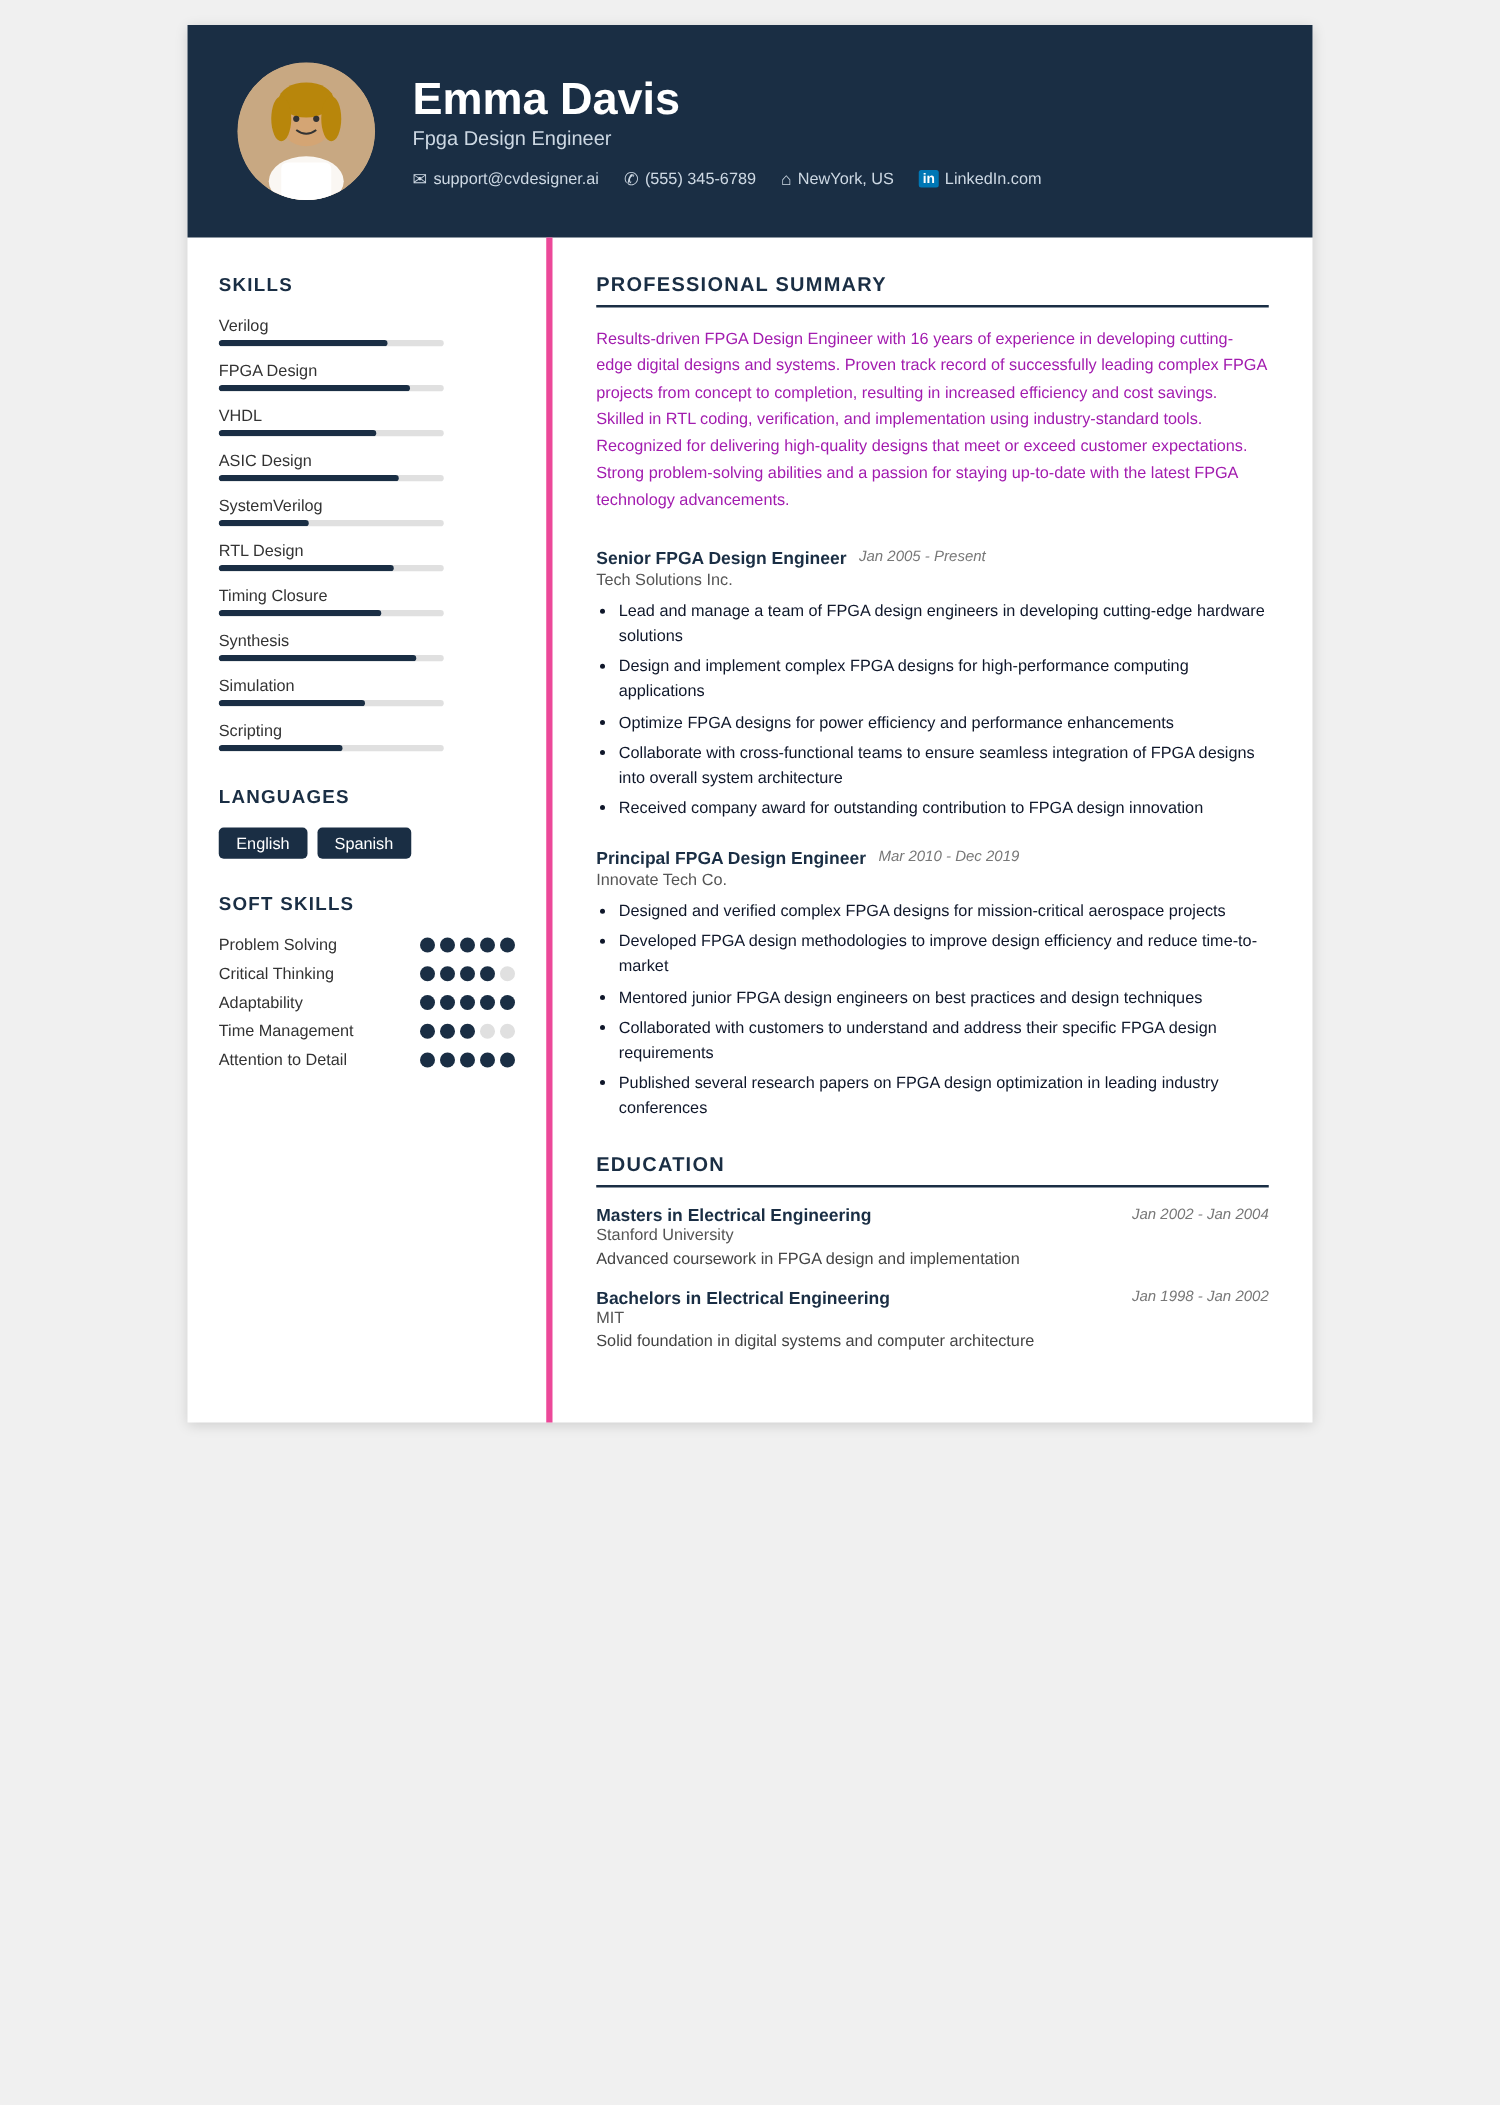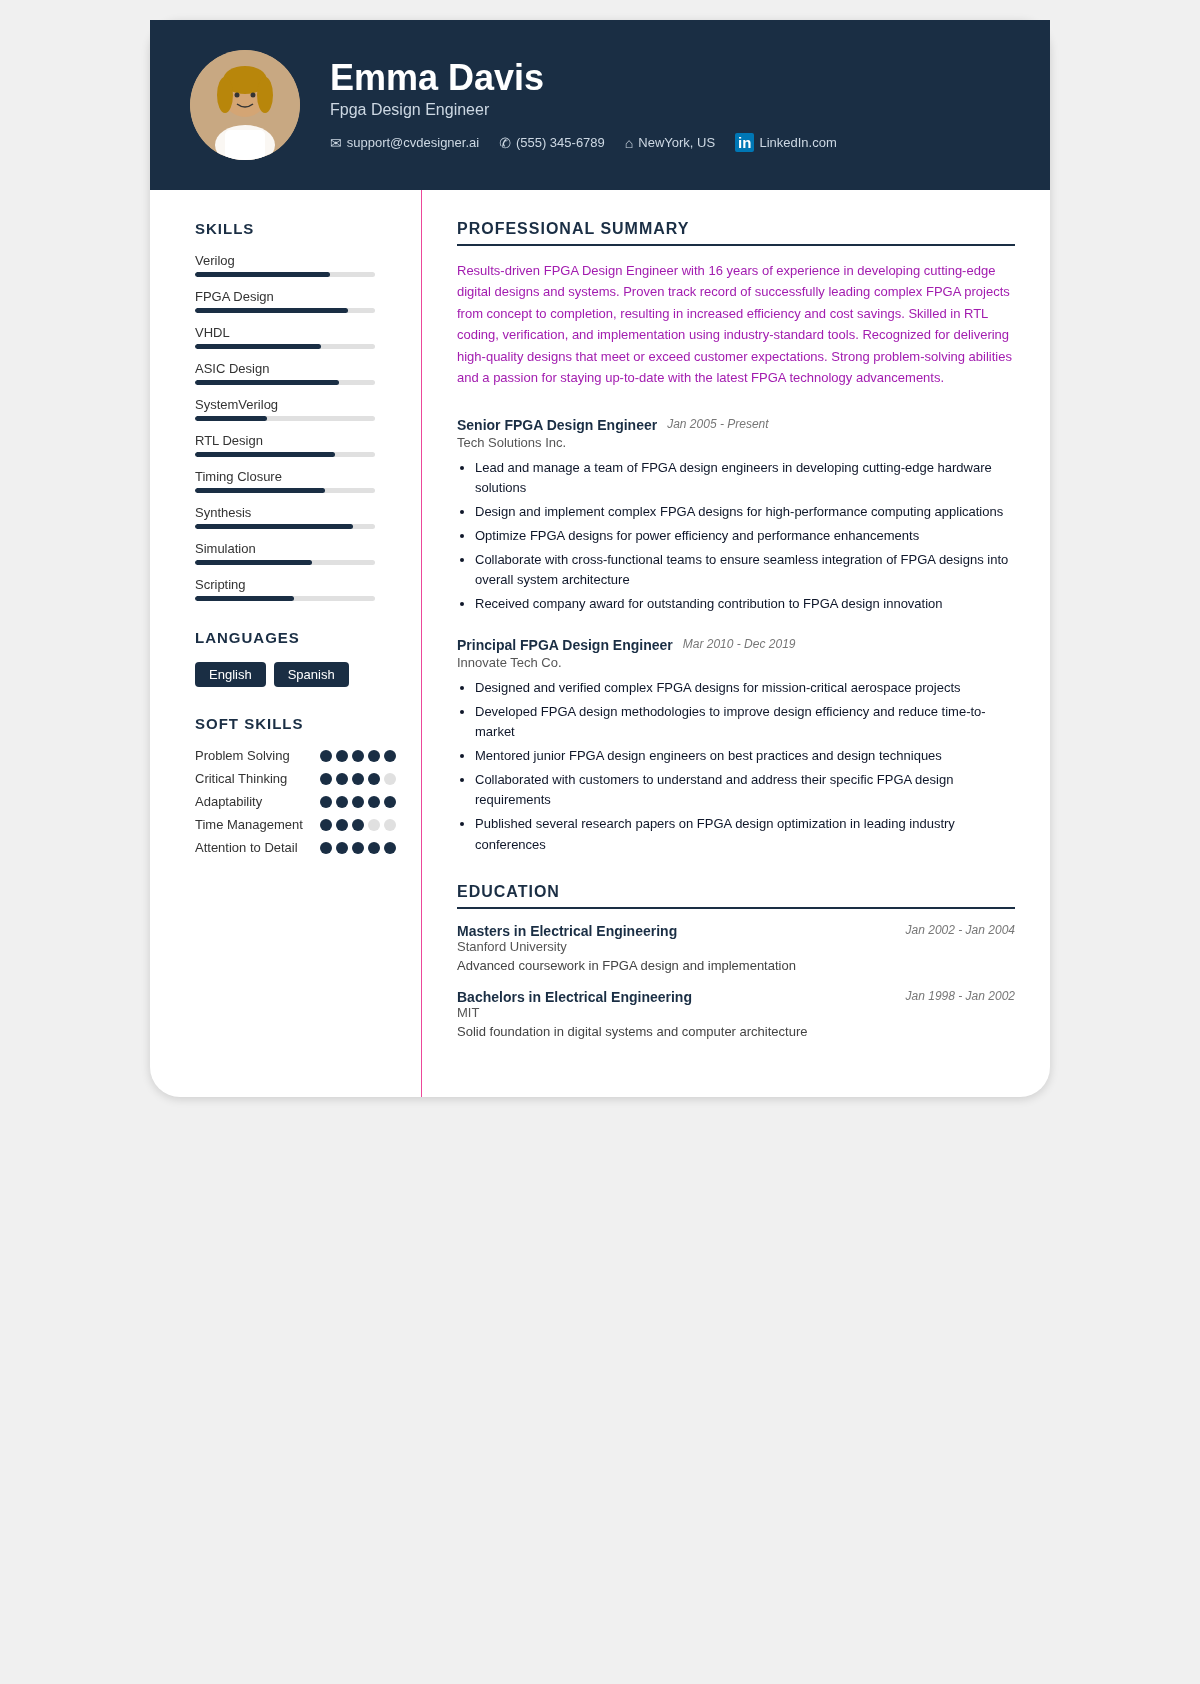--- a/index.html
+++ b/index.html
@@ -7,21 +7,20 @@
       font-family: Arial, sans-serif;
       background: #f0f0f0;
       display: flex;
       justify-content: center;
       padding: 20px 0;
     }
     .resume {
       width: 900px;
       background: #fff;
       box-shadow: 0 2px 10px rgba(0,0,0,0.15);
-      border-radius: 30px;
     }
     
     .header {
       background: #1a2e44;
       color: #fff;
       padding: 30px 40px;
       display: flex;
       align-items: center;
       gap: 30px;
     }
@@ -68,25 +67,24 @@
     .contact-icon {
       font-size: 14px;
     }
     
     .body {
       display: flex;
       gap: 0;
     }
     
     .sidebar {
-      width: 252px;
+      width: 292px;
       flex-shrink: 0;
       padding: 30px 25px;
-      border-right: 1px solid #ec4899;
-      margin-left: 20px;
+      border-right: 5px solid #ec4899;
     }
     .section-title {
       font-size: 15px;
       font-weight: bold;
       color: #1a2e44;
       letter-spacing: 1px;
       margin-bottom: 16px;
       text-transform: uppercase;
     }
     
@@ -266,21 +264,21 @@
         </div>
         <div class="contact-item">
           <span class="contact-icon">✆</span>
           <span>(555) 345-6789</span>
         </div>
         <div class="contact-item">
           <span class="contact-icon">⌂</span>
           <span>NewYork, US</span>
         </div>
         <div class="contact-item">
-          <span class="contact-icon" style="font-size:15px;font-weight:bold;background:#0077b5;color:#fff;padding:1px 3px;border-radius:2px;">in</span>
+          <span class="contact-icon" style="font-size:11px;font-weight:bold;background:#0077b5;color:#fff;padding:1px 3px;border-radius:2px;">in</span>
           <span>LinkedIn.com</span>
         </div>
       </div>
     </div>
   </div>
 
   <div class="body">
 
     <div class="sidebar">
 

